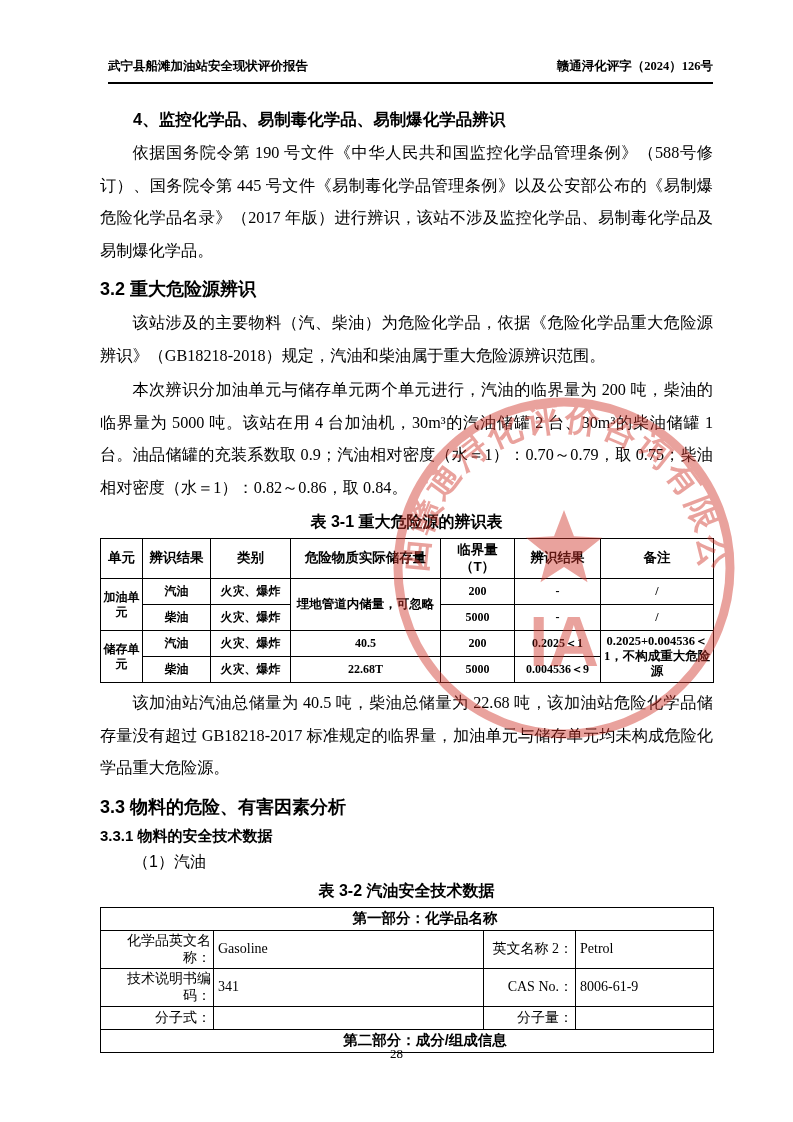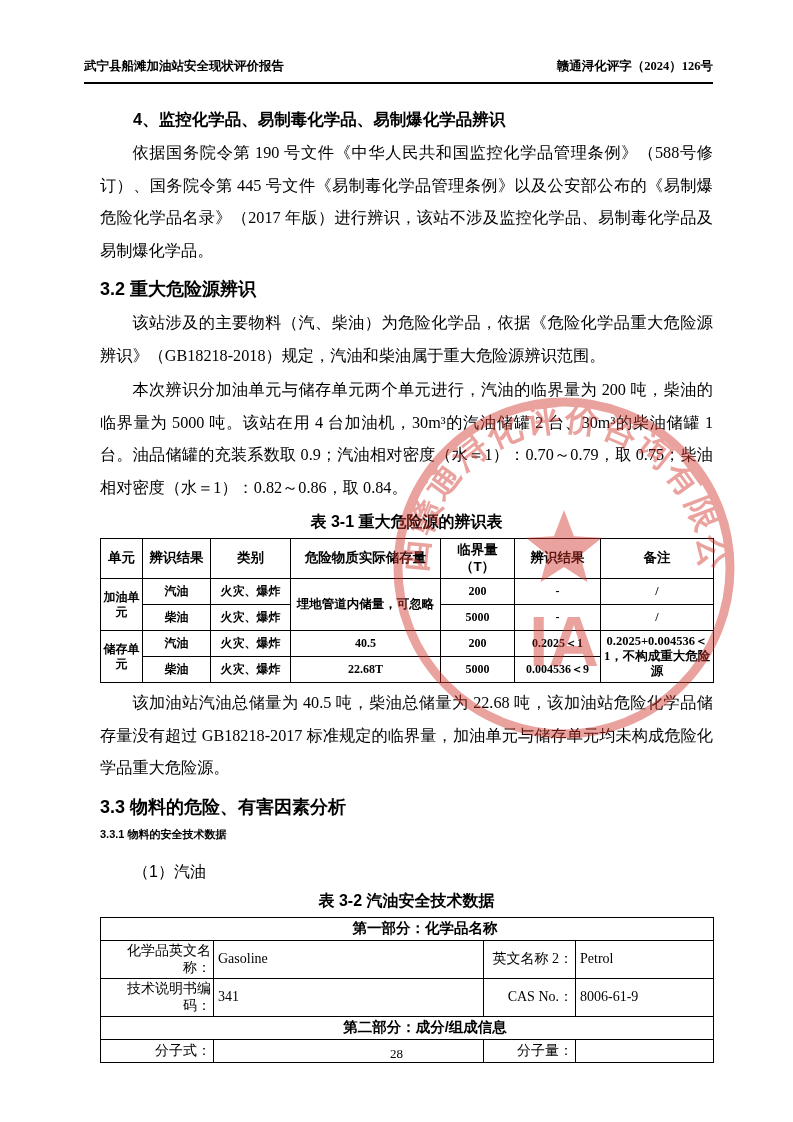--- a/index.html
+++ b/index.html
@@ -4,42 +4,42 @@
 <style>
   * { margin:0; padding:0; box-sizing:border-box; }
   html,body { background:#ffffff; }
   .page {
     position:relative; width:793px; height:1122px; margin:0 auto;
     background:#ffffff; color:#000; overflow:hidden;
     font-family:"Liberation Serif", serif;
   }
   
   .header {
-    position:absolute; top:58px; left:84px; right:80px;
+    position:absolute; top:58px; left:108px; right:80px;
     display:flex; justify-content:space-between; align-items:flex-end;
     font-size:12.5px; font-weight:bold;
     border-bottom:2.5px solid #000; padding-bottom:7px;
   }
   
   .content { position:absolute; top:99px; left:100px; width:613px; }
   p.body-p {
     font-size:16.2px; line-height:32.5px; text-align:justify;
     text-indent:2em; margin-bottom:2px;
   }
   .h4t {
     font-family:"Liberation Sans", sans-serif;
     font-size:16.5px; font-weight:bold; padding-left:33px; margin:10px 0 6px;
   }
   .sec {
     font-family:"Liberation Sans", sans-serif;
     font-size:18px; font-weight:bold; margin:10px 0 6px;
   }
   .subsec {
     font-family:"Liberation Sans", sans-serif;
-    font-size:11px; font-weight:bold; margin:8px 0 20px;
+    font-size:15px; font-weight:bold; margin:8px 0 6px;
   }
   .item {
     font-family:"Liberation Sans", sans-serif;
     font-size:16px; font-weight:normal; padding-left:33px; margin:2px 0 6px;
   }
   .tcap {
     text-align:center; font-family:"Liberation Sans", sans-serif;
     font-size:16px; font-weight:bold; margin:8px 0 5px;
   }
   
@@ -178,27 +178,27 @@
           <td class="lab">英文名称 2：</td>
           <td>Petrol</td>
         </tr>
         <tr>
           <td class="lab">技术说明书编码：</td>
           <td>341</td>
           <td class="lab">CAS No.：</td>
           <td>8006-61-9</td>
         </tr>
         <tr>
-          <td colspan="4" class="part">第二部分：成分/组成信息</td>
-        </tr>
-        <tr>
           <td class="lab">分子式：</td>
           <td></td>
           <td class="lab">分子量：</td>
           <td></td>
+        </tr>
+        <tr>
+          <td colspan="4" class="part">第二部分：成分/组成信息</td>
         </tr>
       </tbody>
     </table>
 
   </div>
 
   <svg class="seal" viewBox="0 0 356 356">
     <g opacity="0.45">
       <circle cx="178" cy="178" r="166" fill="none" stroke="#d03328" stroke-width="9"></circle>
       <defs>

